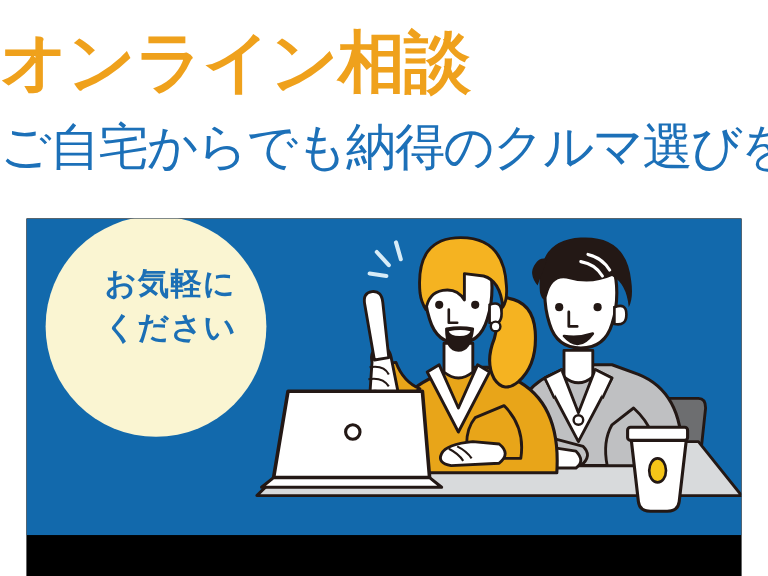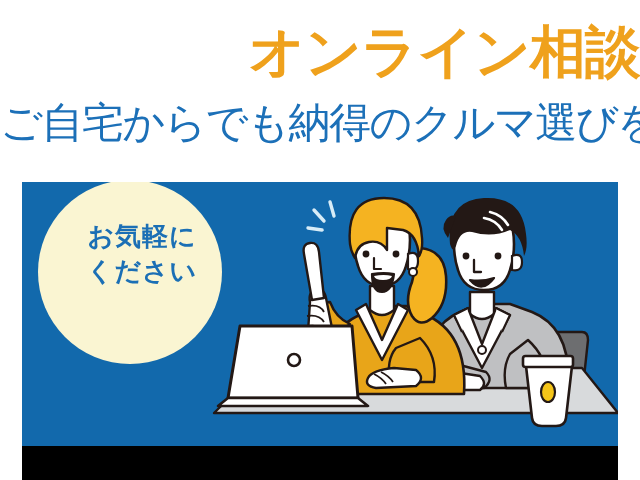--- a/index.html
+++ b/index.html
@@ -21,21 +21,21 @@
     width: 640px; height: 480px;
     background: #ffffff;
   }
 
   
   .headline-area {
     position: absolute;
     left: 0; top: 0;
     width: 640px;
     height: 180px;
-    text-align: right;
+    text-align: left;
   }
   .main-title {
     position: absolute;
     left: 0; top: 24px;
     width: 640px;
     font-size: 56px;
     font-weight: bold;
     letter-spacing: -1px;
     line-height: 1.0;
     color: #efa11c;
@@ -74,21 +74,21 @@
     text-align: center;
     color: #1b6fb5;
     font-weight: bold;
     font-size: 26px;
     line-height: 1.42;
     letter-spacing: 1px;
     pointer-events: none;
   }
   .badge-line { display: block; white-space: nowrap; }
   .badge-line.l2 { letter-spacing: 2px; }
-  .badge-line.l3 { letter-spacing: 1px; font-family: Liberation Mono, monospace; }
+  .badge-line.l3 { letter-spacing: 1px; }
 </style>
 </head>
 <body>
 
 <div id="banner">
 
   <div class="headline-area">
     <div class="main-title">オンライン相談</div>
     <div class="sub-title">ご自宅からでも納得のクルマ選びを</div>
   </div>

